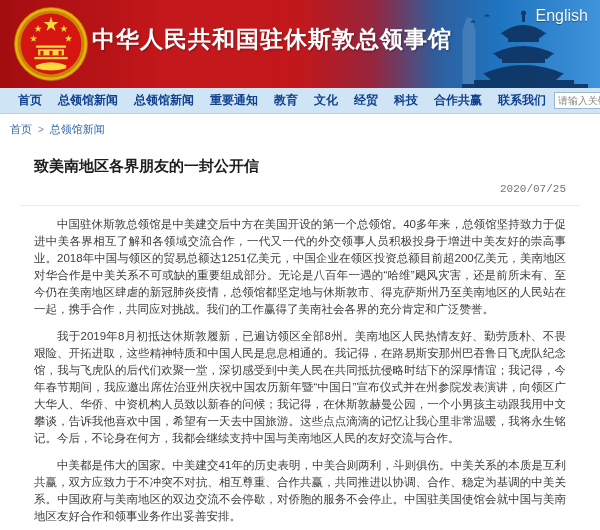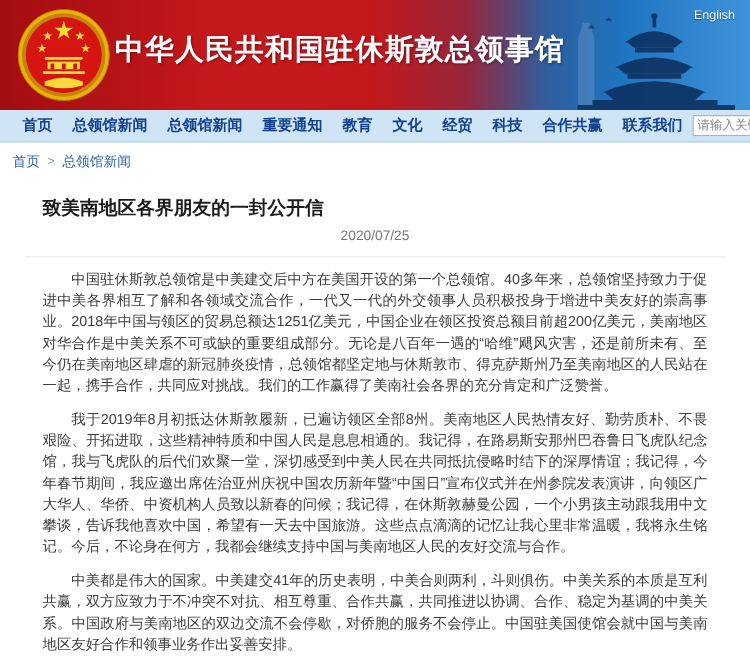--- a/index.html
+++ b/index.html
@@ -12,41 +12,41 @@
     position:relative; width:600px; height:88px;
     background:linear-gradient(90deg,#a30d10 0%,#c4181c 28%,#c2181c 50%,#97253c 62%,#2e5f9f 73%,#1f74c0 83%,#3f93da 100%);
     overflow:hidden;
   }
   .emblem { position:absolute; left:13px; top:6px; width:76px; height:76px; }
   .banner-titles { position:absolute; left:92px; top:24px; color:#ffffff; }
   .banner-title-cn { font-size:23px; font-weight:bold; letter-spacing:1px; text-shadow:1px 1px 2px rgba(0,0,0,.35); white-space:nowrap; }
   .banner-title-en { font-size:8.5px; font-weight:bold; letter-spacing:.4px; margin-top:7px; white-space:nowrap; text-shadow:1px 1px 1px rgba(0,0,0,.3); }
   .tower { position:absolute; right:118px; bottom:0; width:26px; height:70px; background:rgba(255,255,255,.13); clip-path:polygon(40% 0,60% 0,75% 18%,75% 100%,25% 100%,25% 18%); }
   .temple { position:absolute; right:0; bottom:-2px; width:150px; height:82px; }
-  .english-link { position:absolute; right:12px; top:7px; color:#f2f7fc; font-size:10px; cursor:pointer; text-shadow:0 1px 1px rgba(0,0,0,.4); }
+  .english-link { position:absolute; right:12px; top:7px; color:#f2f7fc; font-size:16px; cursor:pointer; text-shadow:0 1px 1px rgba(0,0,0,.4); }
 
   
   .navbar {
     display:flex; align-items:center; width:600px; height:26px;
     background:#cfe5f6; border-bottom:1px solid #b5d2ea; padding-left:10px;
   }
   .nav-item { font-size:12px; font-weight:bold; color:#12418e; text-decoration:none; padding:0 8px; white-space:nowrap; cursor:pointer; }
   .nav-search { margin-left:auto; display:flex; align-items:center; gap:4px; padding-right:8px; }
   .search-input { width:82px; height:17px; font-size:10px; border:1px solid #9db8cc; padding:0 3px; color:#555; background:#fff; }
   .search-input::placeholder { color:#888; }
 
   
   .breadcrumb { padding:8px 0 4px 10px; font-size:11px; color:#3367ad; display:flex; gap:6px; align-items:center; }
   .crumb { color:#3367ad; cursor:pointer; }
   .crumb-sep { color:#6f8fba; font-size:10px; }
 
   
   .article { padding:16px 34px 0 34px; }
   .article-title { font-size:15px; font-weight:bold; color:#1c1c1c; }
-  .article-date { text-align:center; font-size:11px; color:#737373; margin-top:7px; }
+  .article-date { text-align:right; font-size:11px; color:#737373; margin-top:7px;font-family:Liberation Mono, monospace; }
   .article-divider { border:none; border-top:1px solid #ececec; margin:10px -14px 2px; }
   .article p { font-size:11.5px; color:#3d3d3d; line-height:17px; text-indent:2em; text-align:justify; margin-top:10px; }
 </style>
 </head>
 <body>
 
 <div class="page">
 
   <div class="banner">
     <svg class="emblem" viewBox="0 0 100 100">

